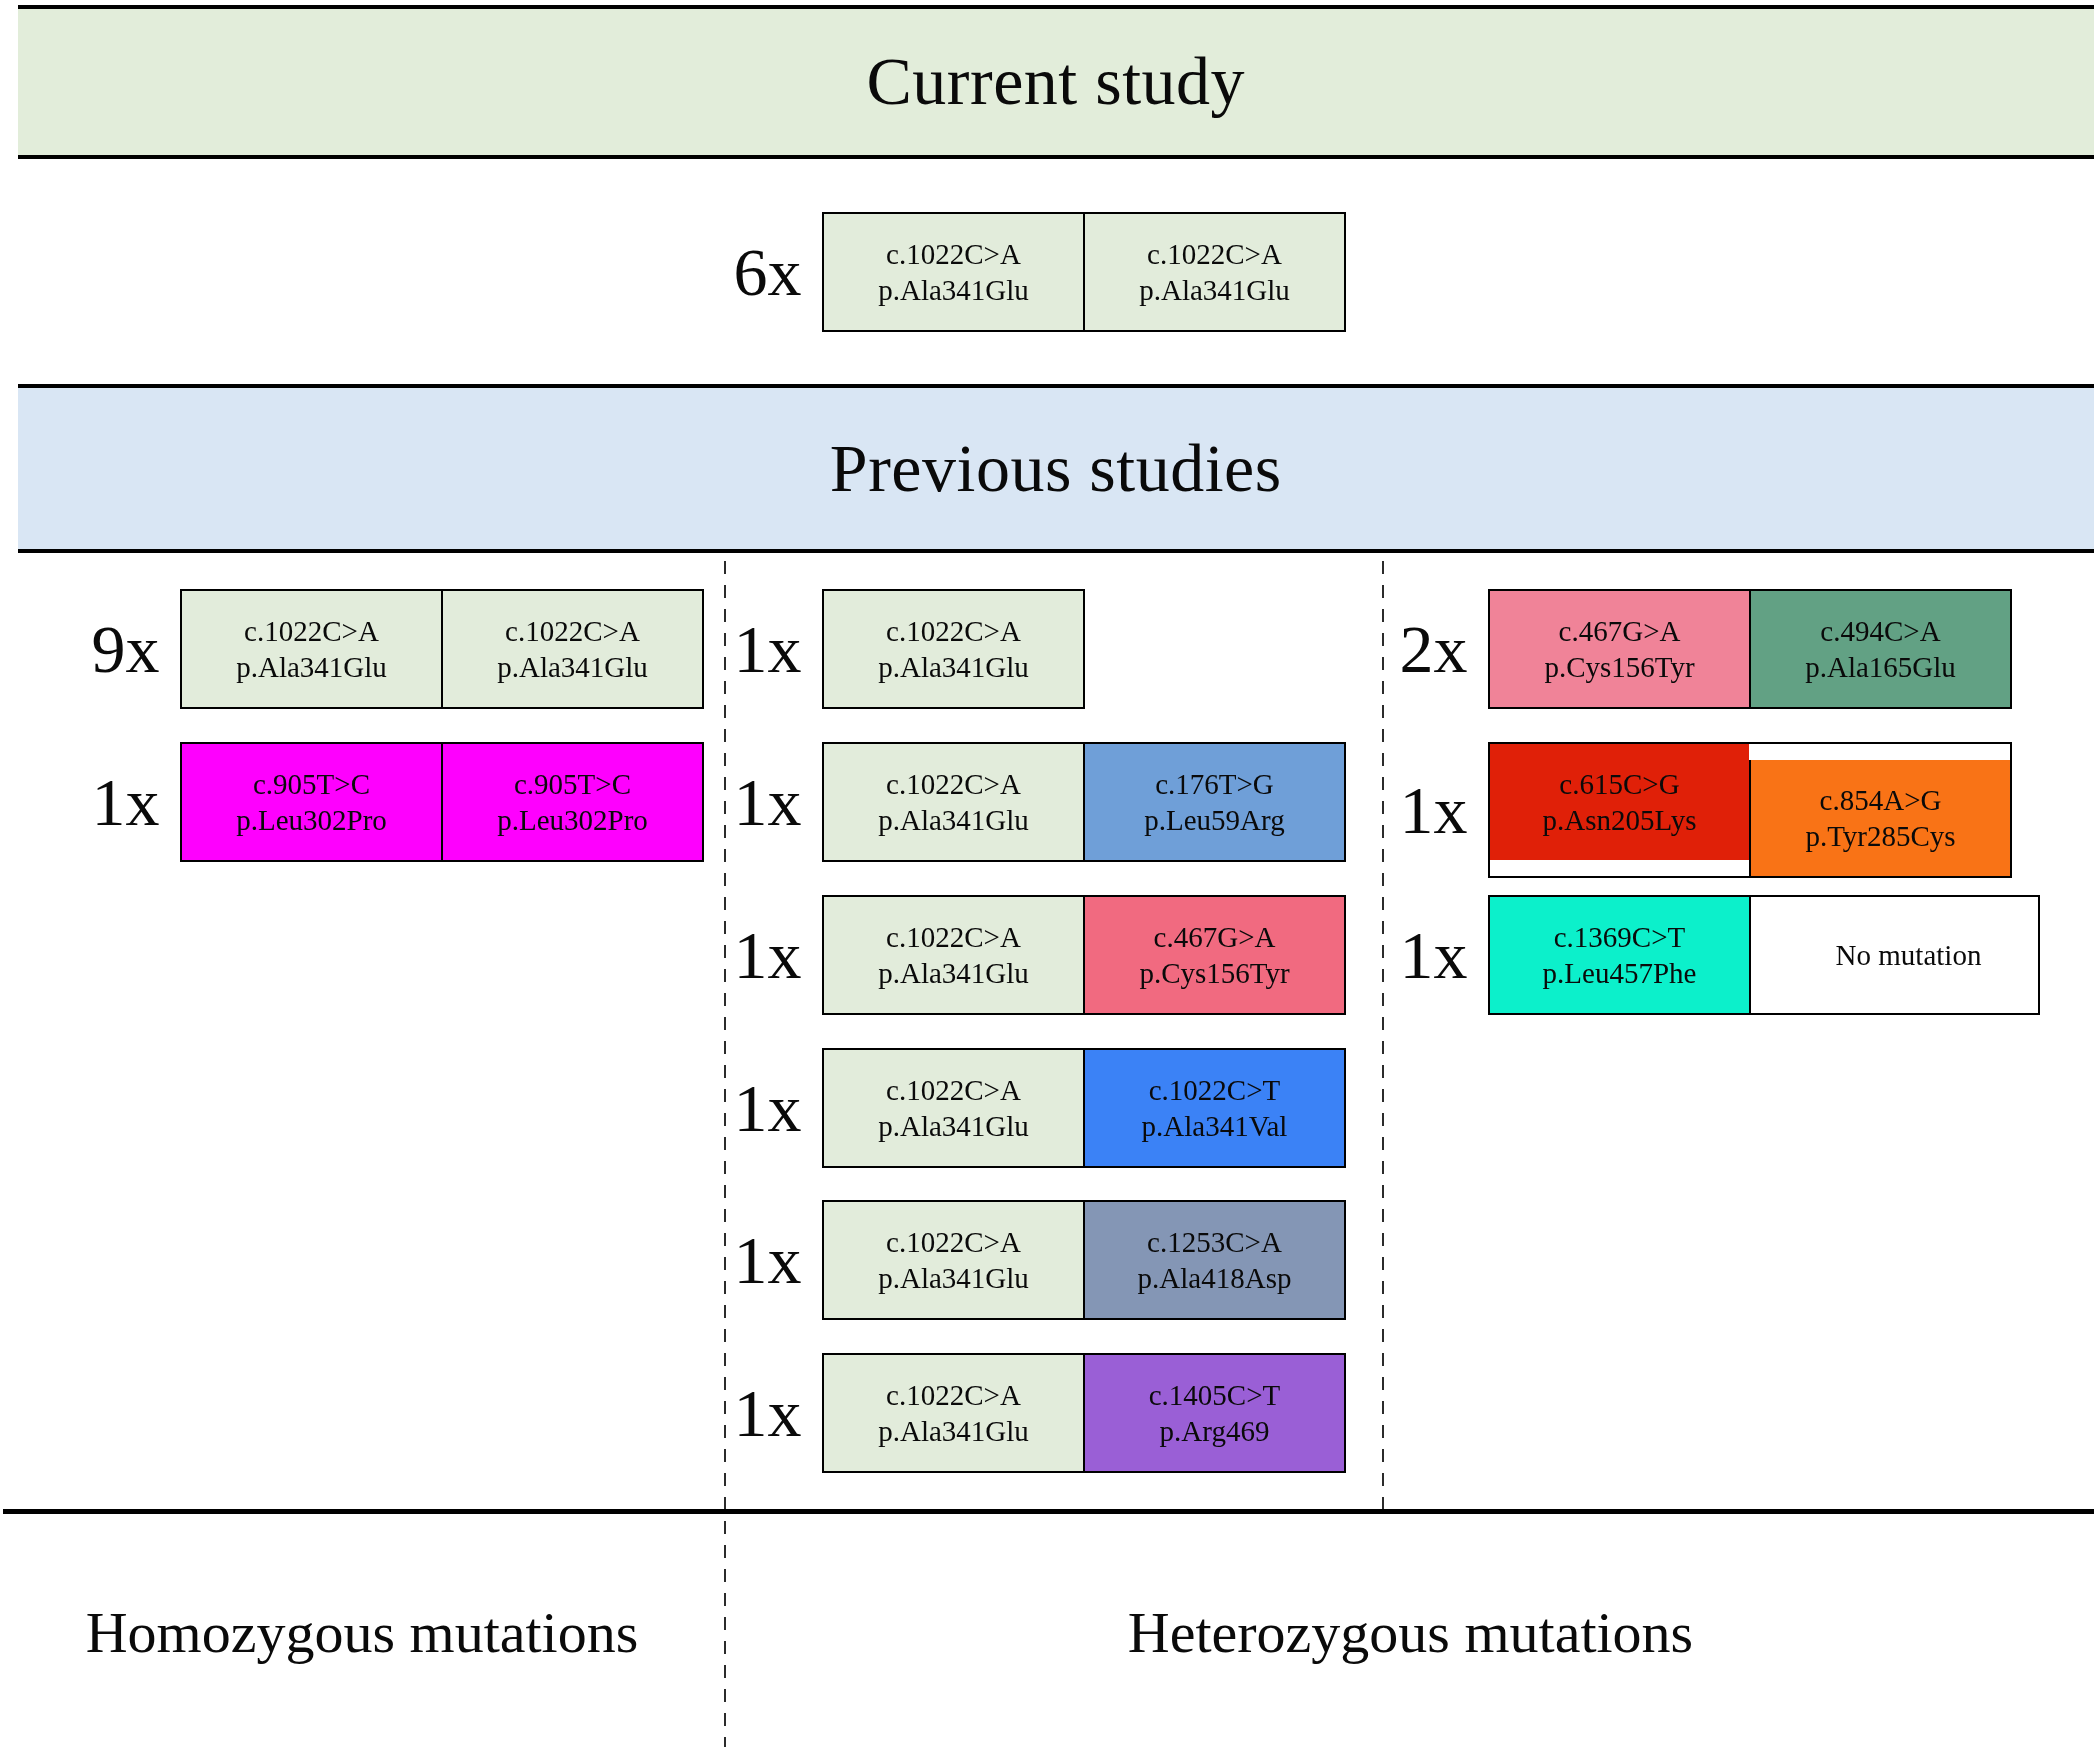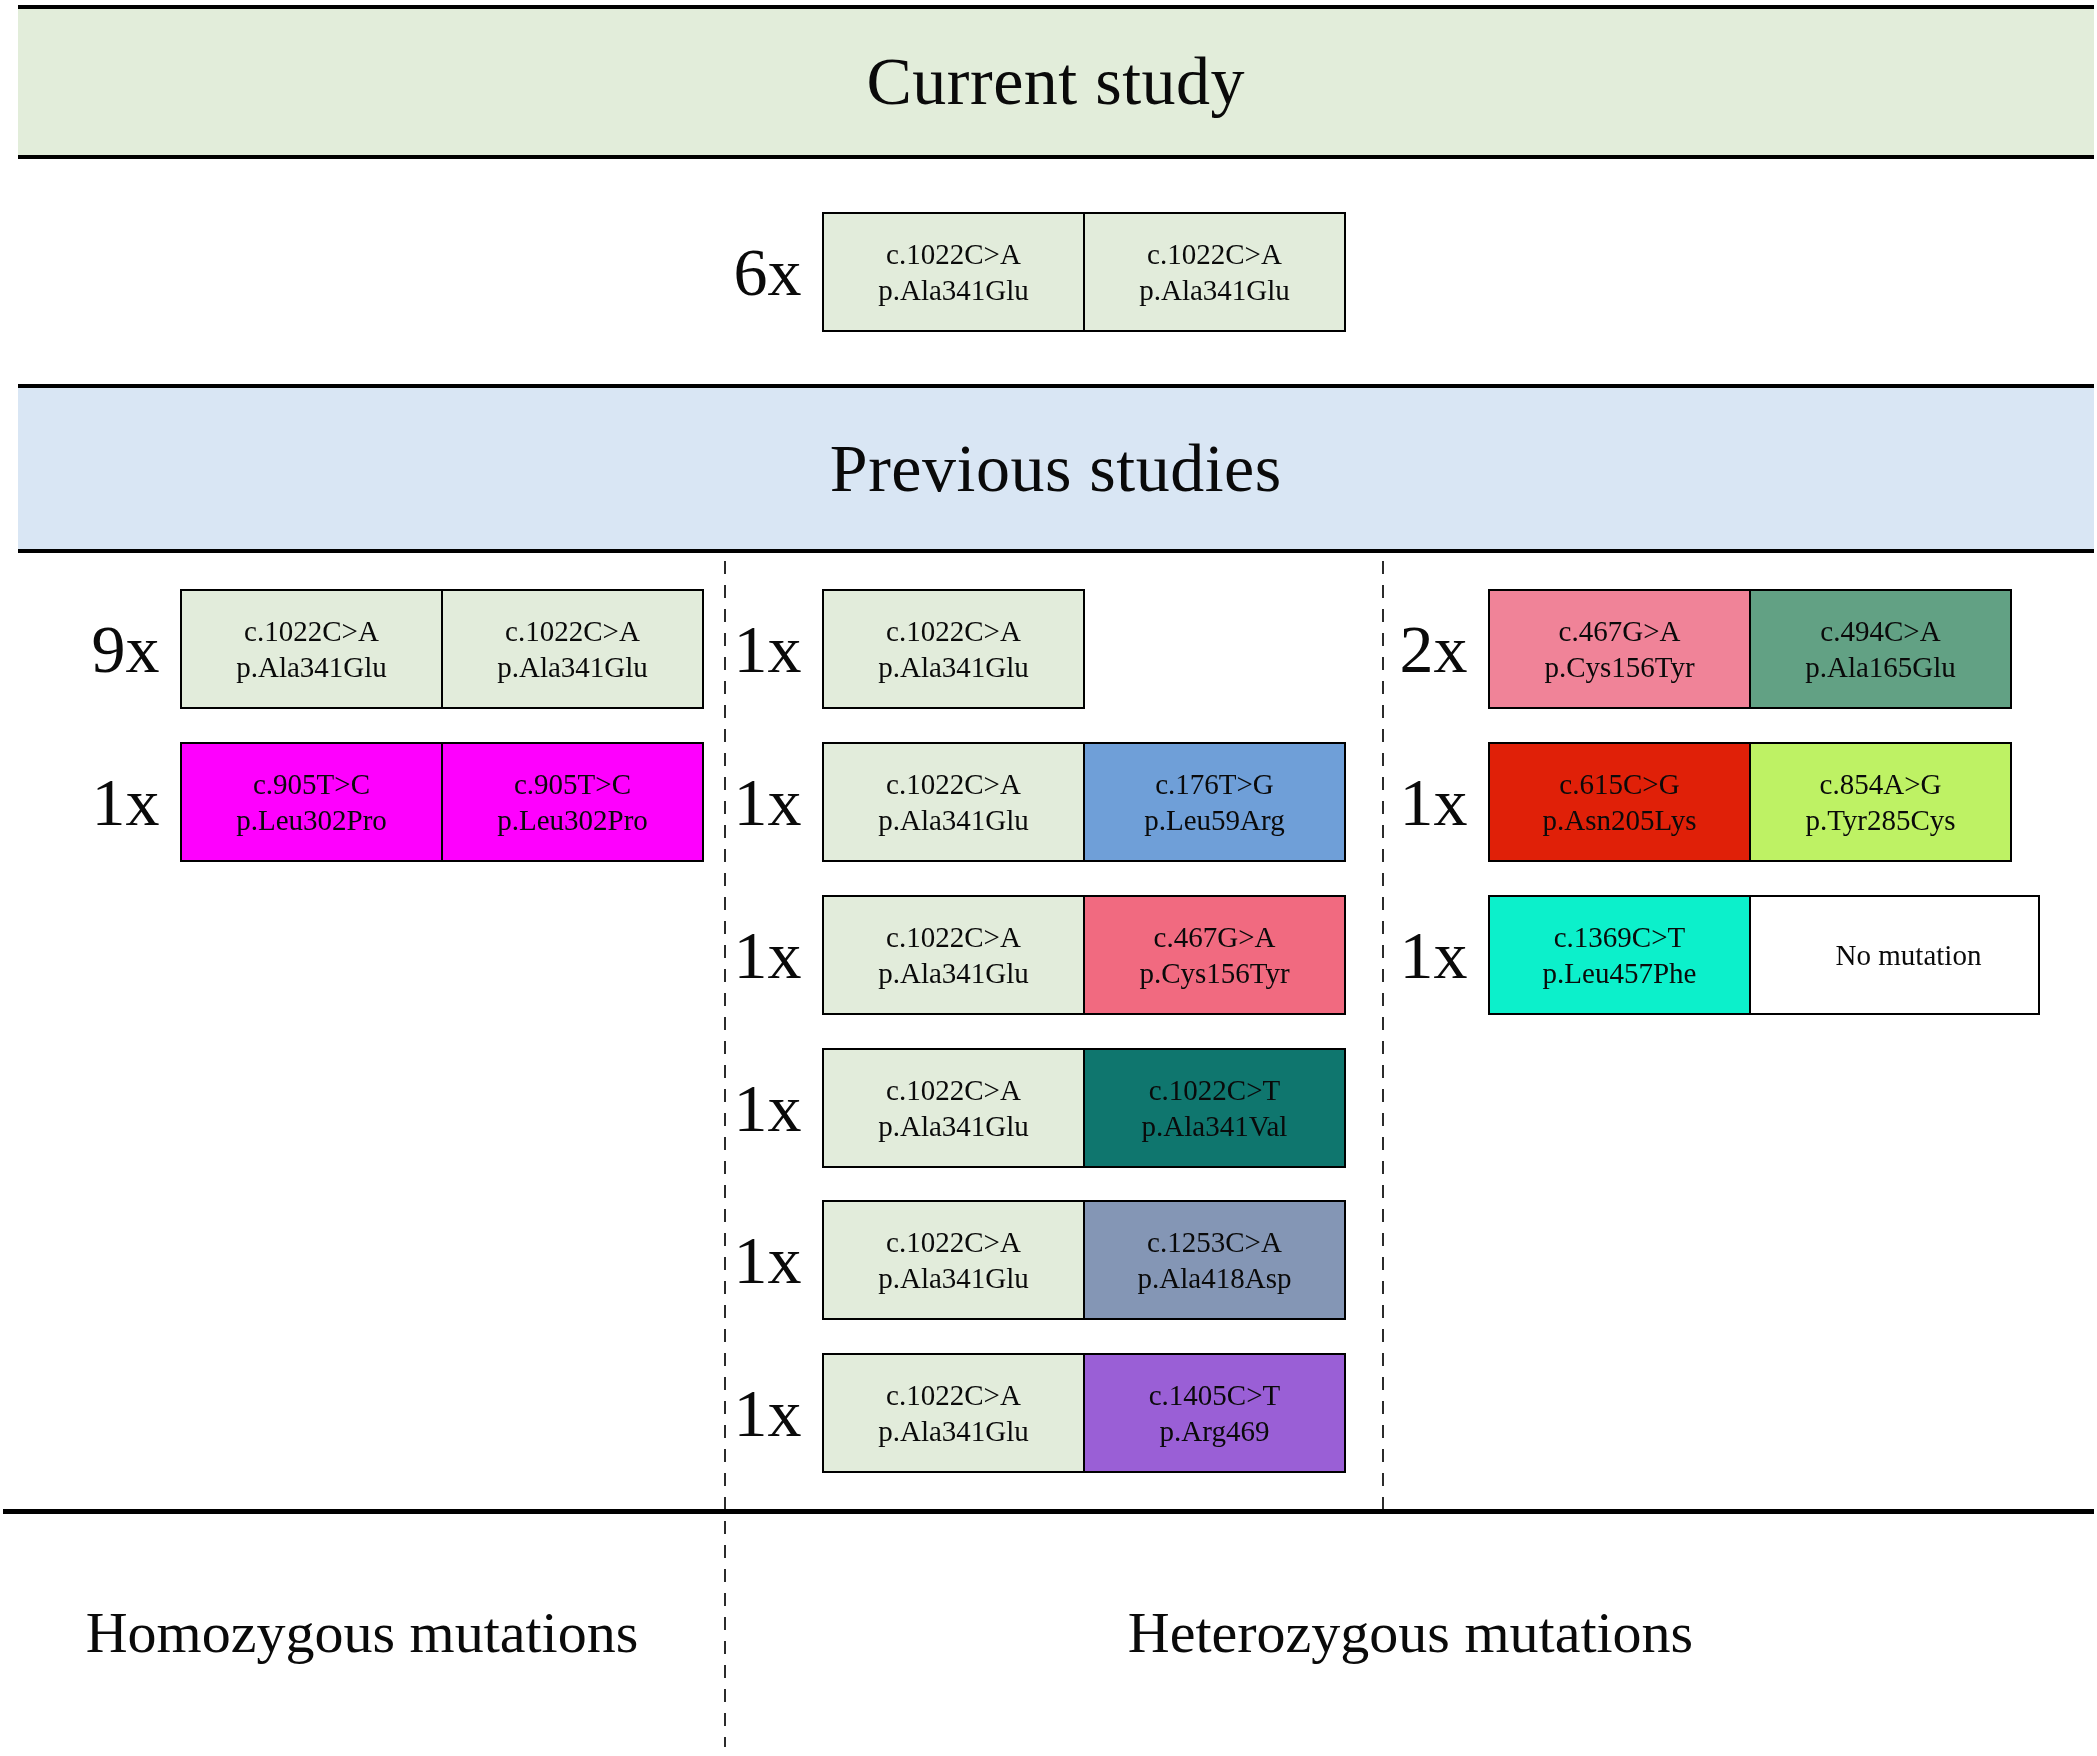--- a/index.html
+++ b/index.html
@@ -185,21 +185,21 @@
     </div>
   </div>
 
   <div class="mrow" style="left:710px; top:1048px;">
     <div class="count">1x</div>
     <div class="pair">
       <div class="cell" style="background: rgb(226, 236, 219);">
         <div>c.1022C&gt;A</div>
         <div>p.Ala341Glu</div>
       </div>
-      <div class="cell" style="background: #0f766e; text-align: center;">
+      <div class="cell" style="background: #3b82f6; text-align: center;">
         <div>c.1022C&gt;T</div>
         <div>p.Ala341Val</div>
       </div>
     </div>
   </div>
 
   <div class="mrow" style="left:710px; top:1200px;">
     <div class="count">1x</div>
     <div class="pair">
       <div class="cell" style="background: rgb(226, 236, 219);">
@@ -241,21 +241,21 @@
     </div>
   </div>
 
   <div class="mrow" style="left:1376px; top:742px;">
     <div class="count">1x</div>
     <div class="pair">
       <div class="cell" style="background: rgb(224, 32, 8);">
         <div>c.615C&gt;G</div>
         <div>p.Asn205Lys</div>
       </div>
-      <div class="cell" style="background: #bef264;">
+      <div class="cell" style="background: #f97316; margin-top: 16px;">
         <div>c.854A&gt;G</div>
         <div>p.Tyr285Cys</div>
       </div>
     </div>
   </div>
 
   <div class="mrow" style="left:1376px; top:895px;">
     <div class="count">1x</div>
     <div class="pair">
       <div class="cell" style="background: rgb(12, 240, 203);">

